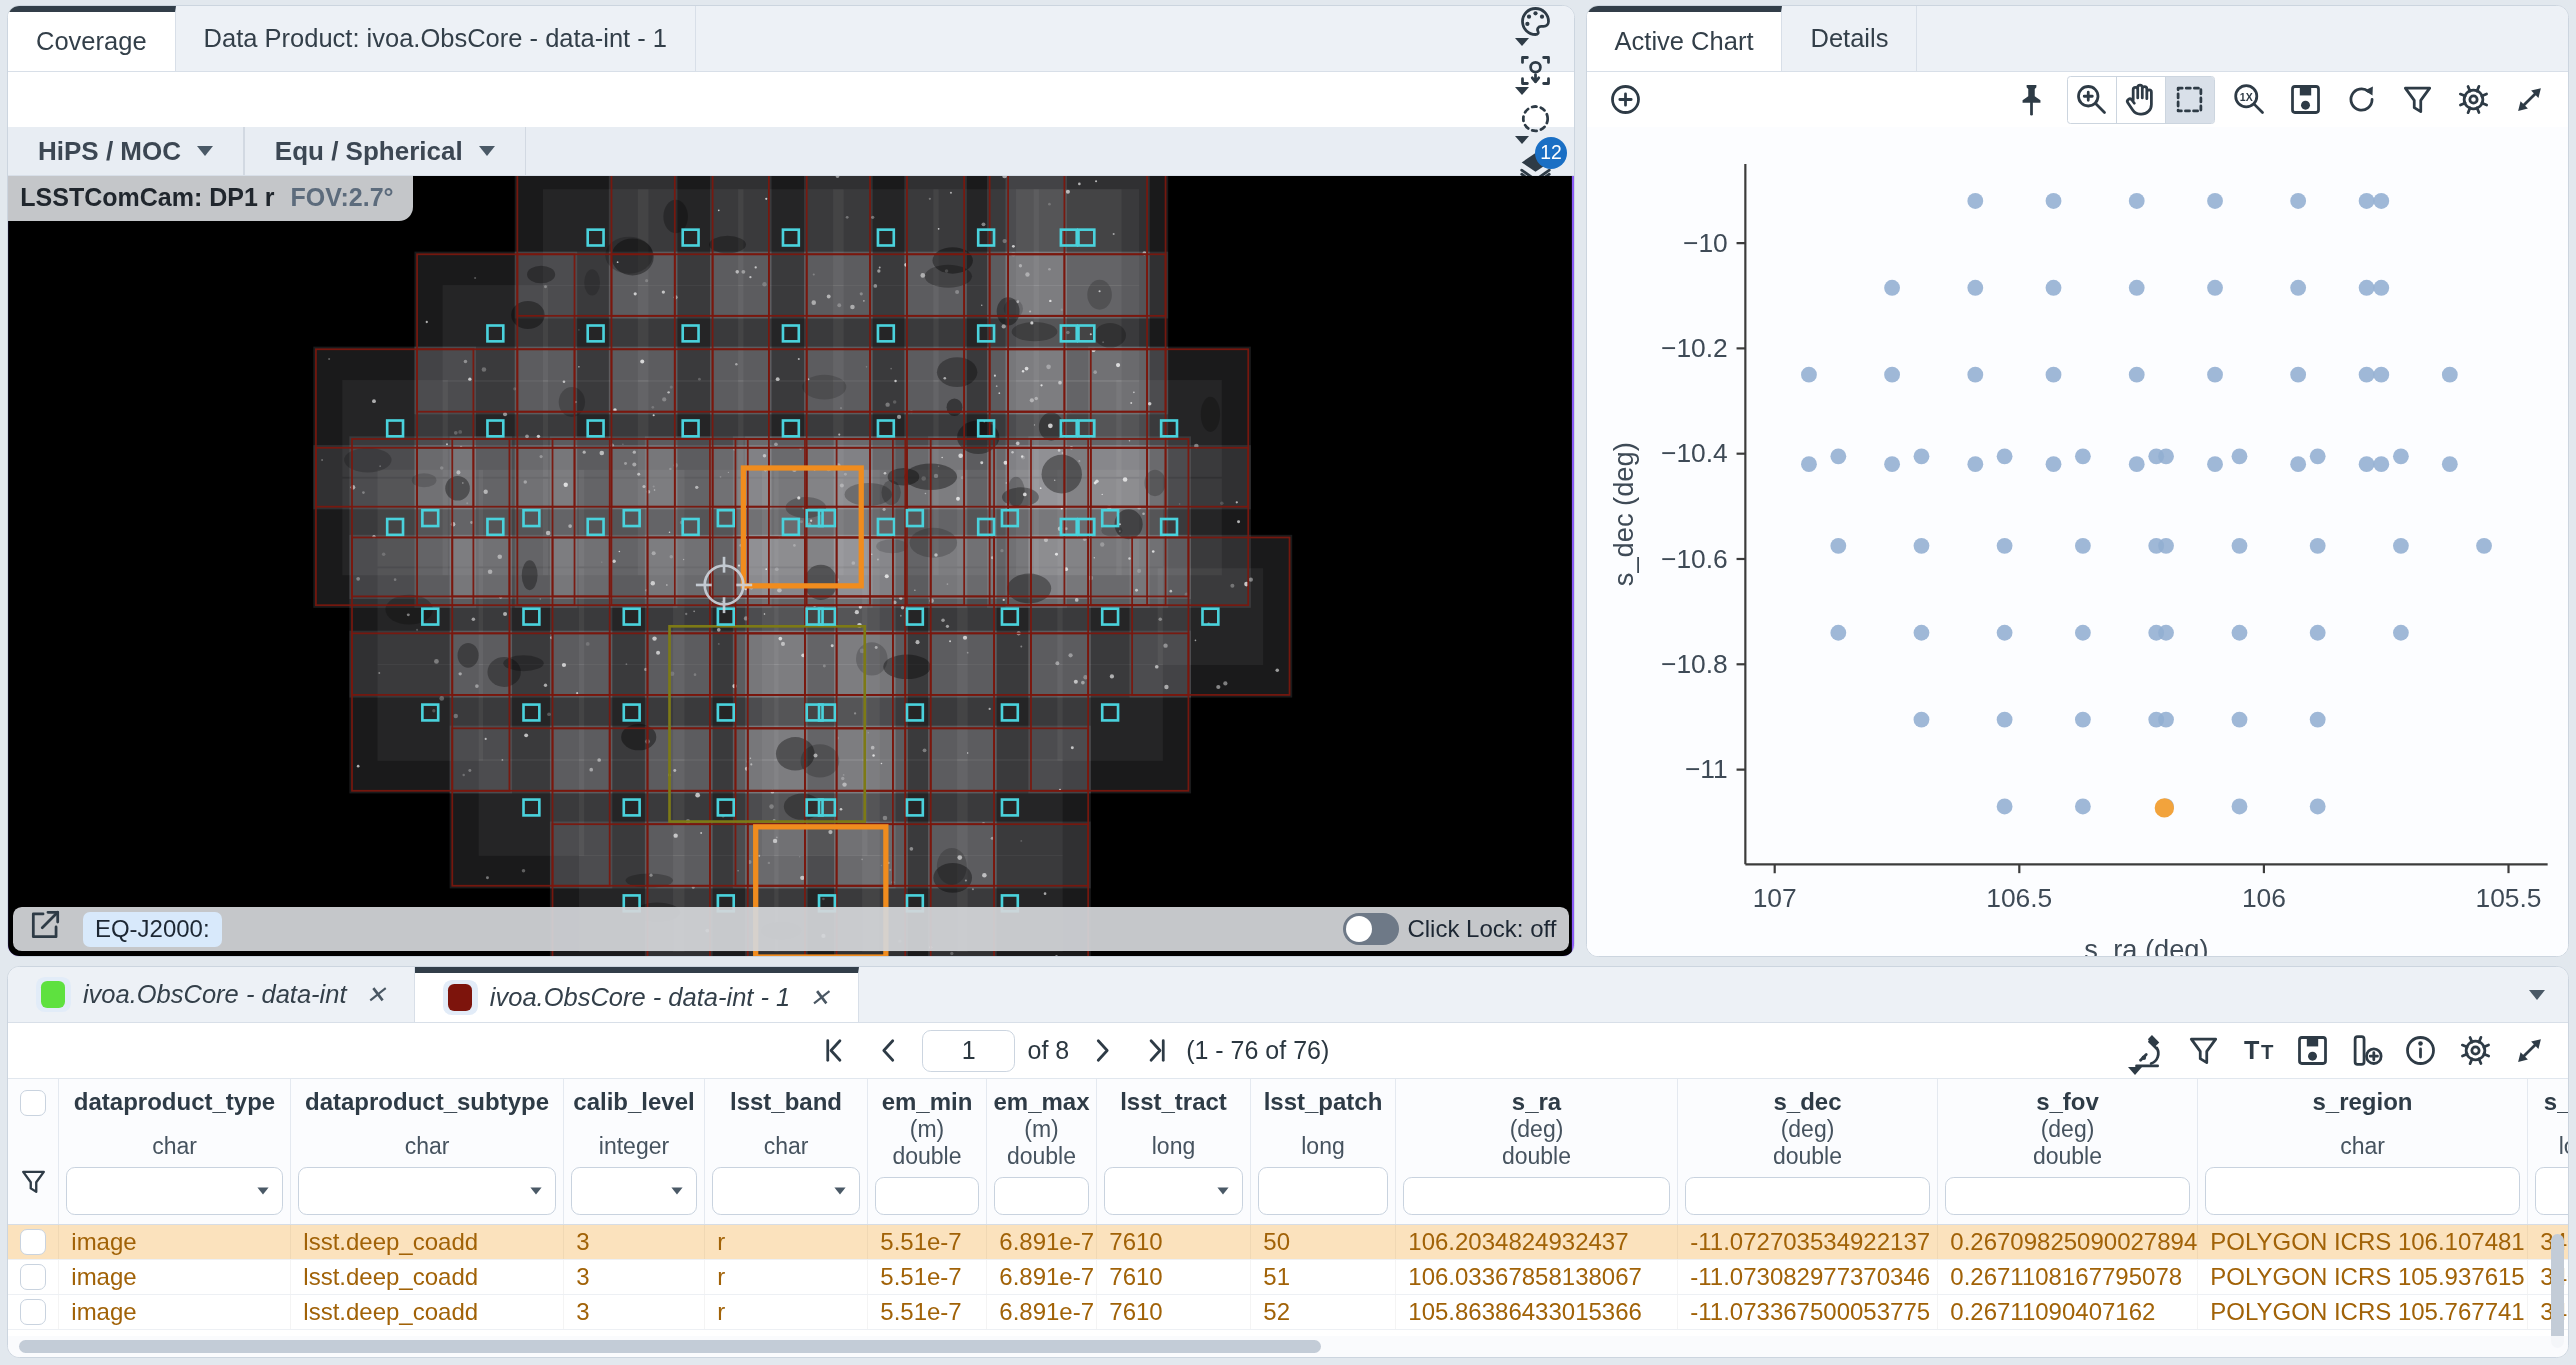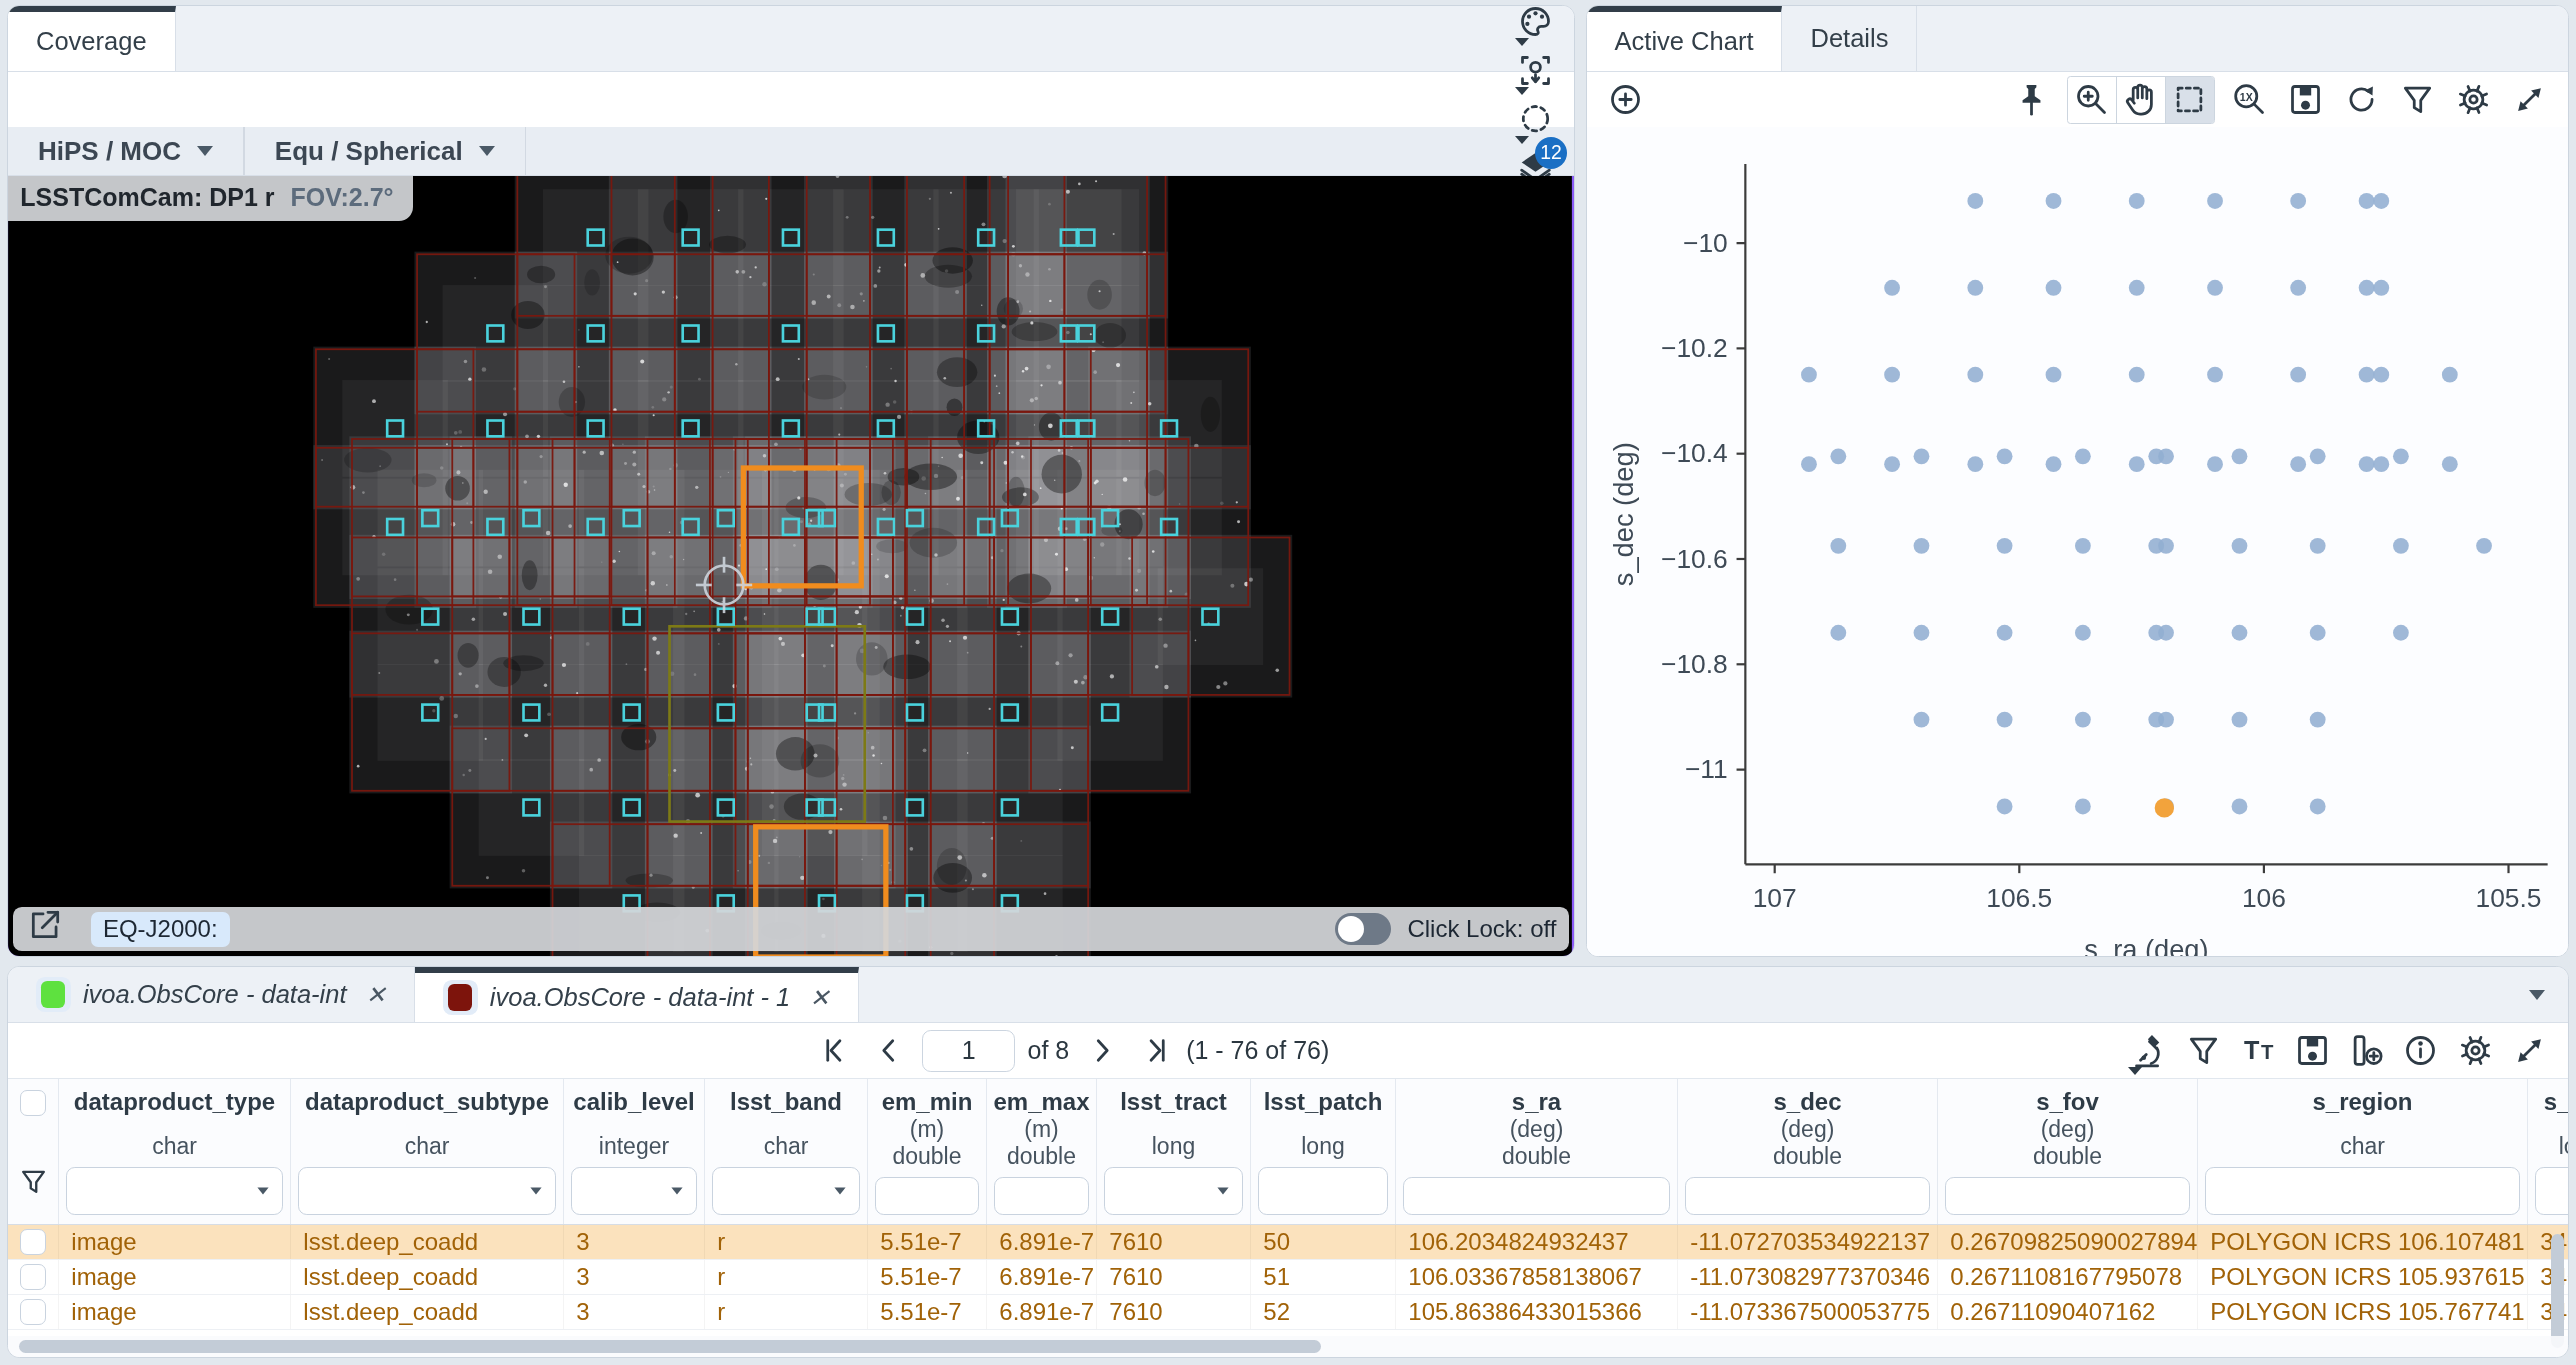--- a/index.html
+++ b/index.html
@@ -41,21 +41,21 @@
   .hips{height:48px;background:#e8edf3;display:flex;align-items:center;font-size:26px;font-weight:600;color:#3c4753;border-bottom:1.8px solid #d8dfe8;flex:none;}
   .hips .seg{display:flex;align-items:center;gap:16px;padding:0 30px;height:100%;}
   .hips .divline{width:1.8px;height:100%;background:#d2d9e2;}
   .tri{width:0;height:0;border-left:8.8px solid transparent;border-right:8.8px solid transparent;border-top:10.6px solid #4a5966;display:inline-block;}
 
   
   .sky{position:relative;flex:1;background:#8b5cf6;overflow:hidden;}
   .sky svg{position:absolute;left:0;top:0;}
   .chip{position:absolute;top:0;left:0;background:rgba(213,215,218,.92);border-radius:0 0 14px 0;padding:7px 19.4px 8.8px 12.3px;font-size:25px;color:#20262d;font-weight:600;z-index:3;}
   .chip .fov{color:#5c6b7c;margin-left:16px;}
-  .skystatus{position:absolute;left:5.3px;right:5.3px;bottom:5.3px;height:44px;background:rgba(212,214,217,.93);border-radius:8.8px;display:flex;align-items:center;padding:0 12.3px;gap:16px;z-index:3;}
+  .skystatus{position:absolute;left:5.3px;right:5.3px;bottom:5.3px;height:44px;background:rgba(212,214,217,.93);border-radius:8.8px;display:flex;align-items:center;padding:0 12.3px;gap:8px;z-index:3;}
   .eq-pill{background:#d8e9fb;border-radius:7px;padding:3.5px 12.3px;font-size:24px;color:#1d2733;}
   .toggle{width:56px;height:32px;border-radius:16px;background:#6e7987;position:relative;flex:none;}
   .knob{position:absolute;left:2.6px;top:2.6px;width:26px;height:26px;border-radius:50%;background:#fff;}
   .clicklock{font-size:24px;color:#1d2733;}
 
   
   .chartarea{flex:1;position:relative;background:#fcfdff;}
 
   
   .controls{height:55px;display:flex;align-items:center;background:#fff;flex:none;padding:0 14px;}
@@ -85,20 +85,23 @@
 <body>
 
 <div class="page">
 
   <div class="top">
 
     <div class="panel coverage-panel">
       <div class="tabbar" id="cov-tabs">
           <div class="tab active">
             <span>Coverage</span>
+          </div>
+          <div class="tab">
+            <span>Data Product: ivoa.ObsCore - data-int - 1</span>
           </div>
         </div>
       <div class="toolrow">
         <div class="spacer"></div>
         <div id="cov-toolbar-icons" style="display:flex;align-items:center;flex-direction:column;">
             <div class="icon-btn">
               <svg viewBox="0 0 48 48" class="ic">
                 <path d="M13 39 L31 19"></path>
                 <circle cx="34" cy="14" r="7" stroke-dasharray="30 14"></circle>
                 <path d="M13 13 l20 22" stroke-width="5.2"></path>

